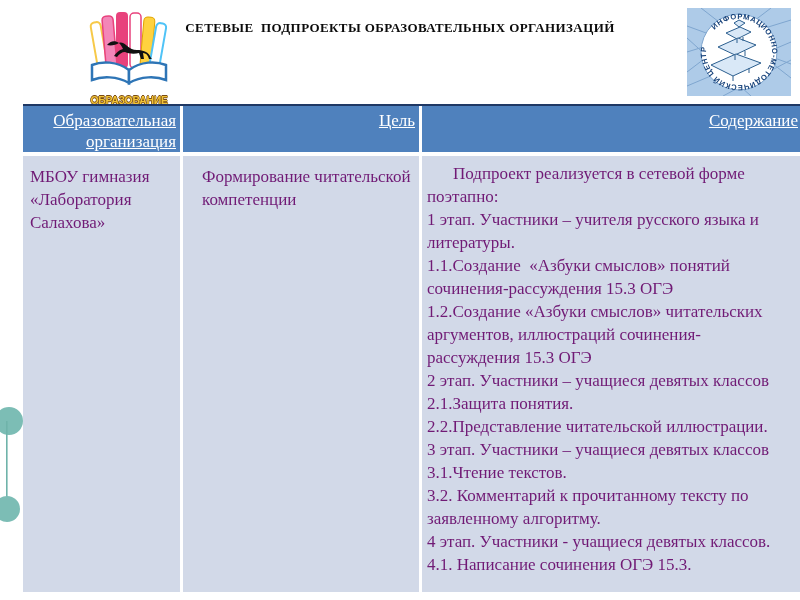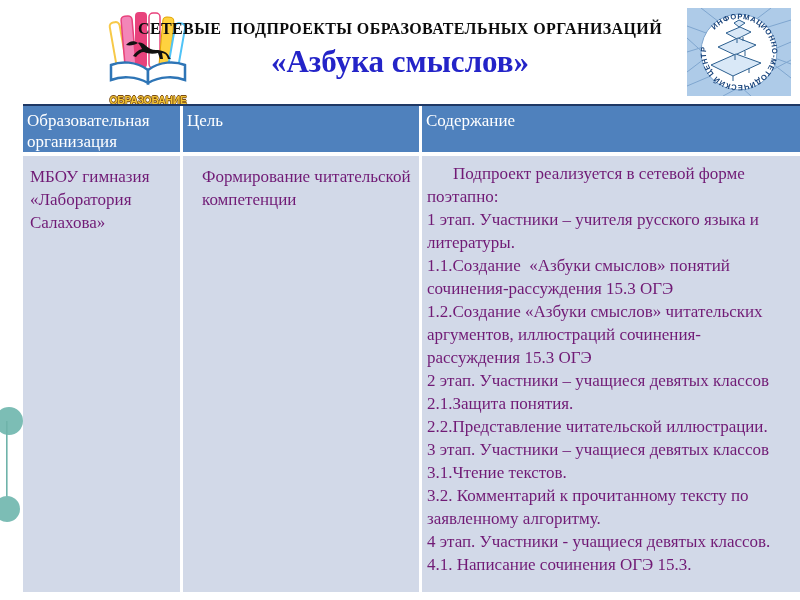--- a/index.html
+++ b/index.html
@@ -1,46 +1,46 @@
 <!DOCTYPE html>
 <html><head>
 <meta charset="utf-8">
 <style>
   html,body{margin:0;padding:0;}
   .slide{position:relative;width:800px;height:600px;background:#ffffff;overflow:hidden;
          font-family:"Liberation Serif",serif;}
 
   
   .title{position:absolute;left:0;top:20px;width:100%;text-align:center;
-         font-size:16px;font-weight:bold;color:#0b0b0b;letter-spacing:.4px;white-space:pre;}
+         font-size:13px;font-weight:bold;color:#0b0b0b;letter-spacing:.4px;white-space:pre;}
   .subtitle{position:absolute;left:0;top:44px;width:100%;text-align:center;
             font-size:31px;font-weight:bold;color:#2424c8;}
 
   
-  .logo-left{position:absolute;left:84px;top:8px;width:90px;height:98px;margin-left:19px;}
+  .logo-left{position:absolute;left:84px;top:8px;width:90px;height:98px;}
   .logo-left svg{display:block;}
   .obr-text{position:absolute;left:0;bottom:0;width:100%;text-align:center;
             font-family:"Liberation Sans",sans-serif;font-weight:bold;font-size:11px;
             color:#f2c437;letter-spacing:-.3px;transform:scaleX(.95);
             text-shadow:.7px 0 0 #7a4b12,-.7px 0 0 #7a4b12,0 .7px 0 #7a4b12,0 -.7px 0 #7a4b12;}
 
   
   .logo-right{position:absolute;left:687px;top:8px;width:104px;height:88px;}
 
   
   .note-deco{position:absolute;left:0;top:400px;width:30px;height:130px;z-index:0;}
 
   
   .table-wrap{position:absolute;left:23px;top:104px;width:777px;height:488px;
               overflow:hidden;z-index:1;}
   .tbl{width:797px;}
   .thead{display:flex;background:#4f81bd;border-top:2.5px solid #1f3864;height:48px;
          box-sizing:border-box;}
-  .th{color:#ffffff;font-size:17px;line-height:21px;text-align:left;
-      padding:4px 4px 0 4px;box-sizing:border-box;}
+  .th{color:#ffffff;font-size:17px;line-height:21px;text-align:right;
+      padding:4px 4px 0 4px;box-sizing:border-box;text-decoration:underline;}
   .sep-r{border-right:3px solid #ffffff;}
   .c1{width:160px;}  
   .c2{width:239px;}  
   .c3{width:380px;}
   .tbody{display:flex;margin-top:4px;height:436px;}
   .td{background:#d2d9e8;color:#701a75;font-size:17px;line-height:23px;
       box-sizing:border-box;}
   .td.c1{padding:9px 6px 0 7px;}
   .td.c2{padding:9px 6px 0 19px;}
   .td.c3{padding:6px 0 0 5px;}
@@ -66,21 +66,20 @@
       <path d="M45 62 C57 53 72 53 82 57 L82 72 C72 68 57 68 45 75 Z" fill="#ffffff" stroke="#2e75b6" stroke-width="2.5"></path>
 
       <g transform="translate(73,32) scale(-1,1)">
         <path d="M6 18 C8 12 14 10 20 10 C24 10 28 8 31 5 C33 3 36 2 38 3 C36 5 35 7 34 9 C38 10 41 13 43 16 L40 17 C38 14 35 12 32 12 C28 14 22 14 18 13 L16 19 L13 19 L14 13 C11 13 9 15 8 19 L5 19 Z M38 3 C42 0 47 1 50 5 C46 6 41 5 38 3 Z" fill="#111111"></path>
       </g>
     </svg>
     <div class="obr-text">ОБРАЗОВАНИЕ</div>
   </div>
 
   <div class="title">СЕТЕВЫЕ  ПОДПРОЕКТЫ ОБРАЗОВАТЕЛЬНЫХ ОРГАНИЗАЦИЙ</div>
-  <div class="subtitle">«Азбука смыслов»</div>
 
   <div class="logo-right">
     <svg width="104" height="88" viewBox="0 0 104 88">
       <rect x="0" y="0" width="104" height="88" fill="#aecbe8"></rect>
       <g stroke="#7fa6cf" stroke-width="1">
         <line x1="0" y1="18" x2="104" y2="56"></line>
         <line x1="0" y1="44" x2="104" y2="12"></line>
         <line x1="14" y1="0" x2="104" y2="70"></line>
         <line x1="0" y1="64" x2="84" y2="0"></line>
         <line x1="0" y1="78" x2="104" y2="34"></line>

